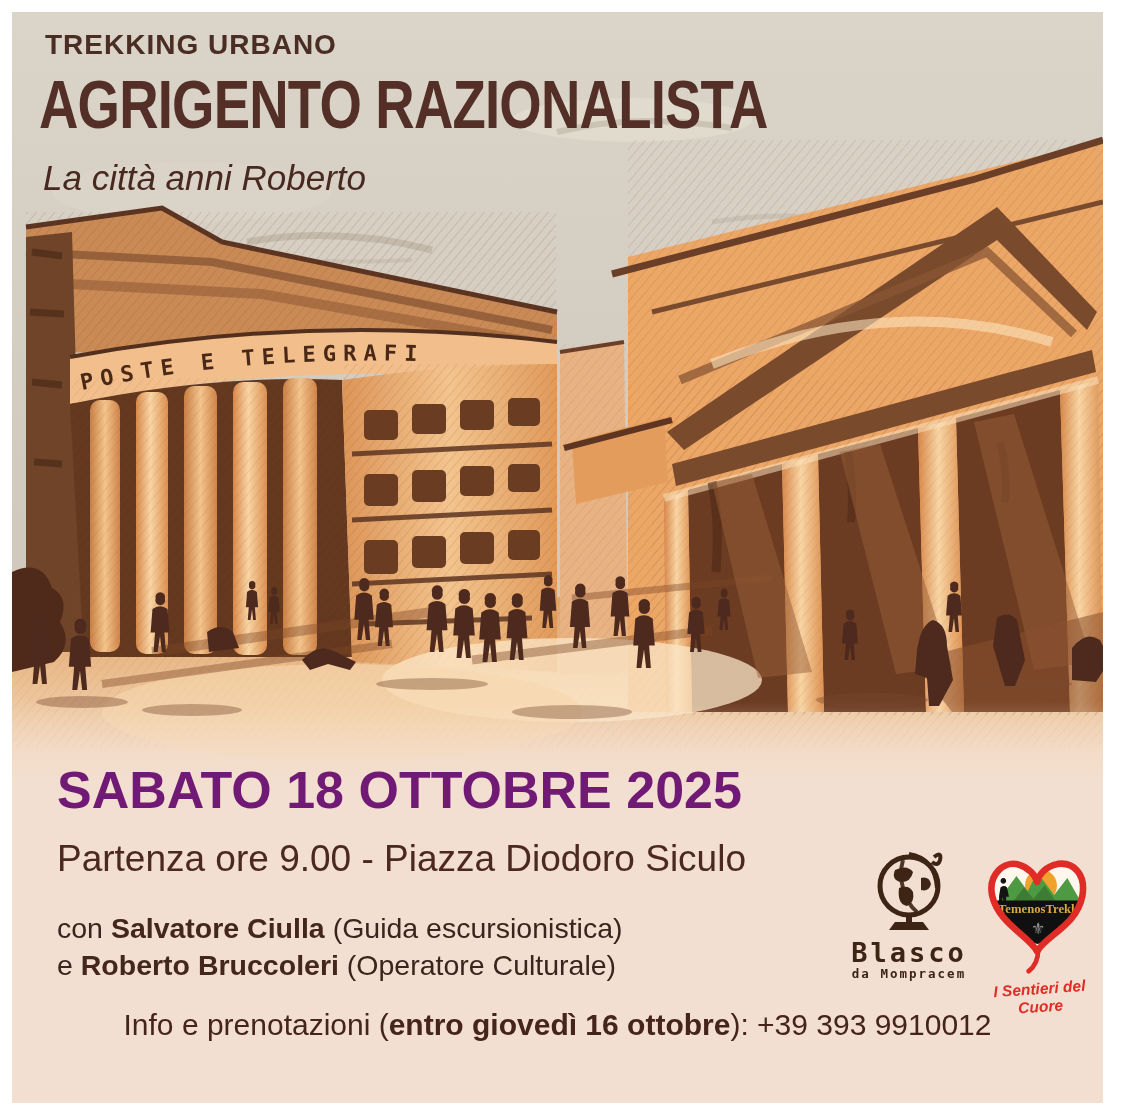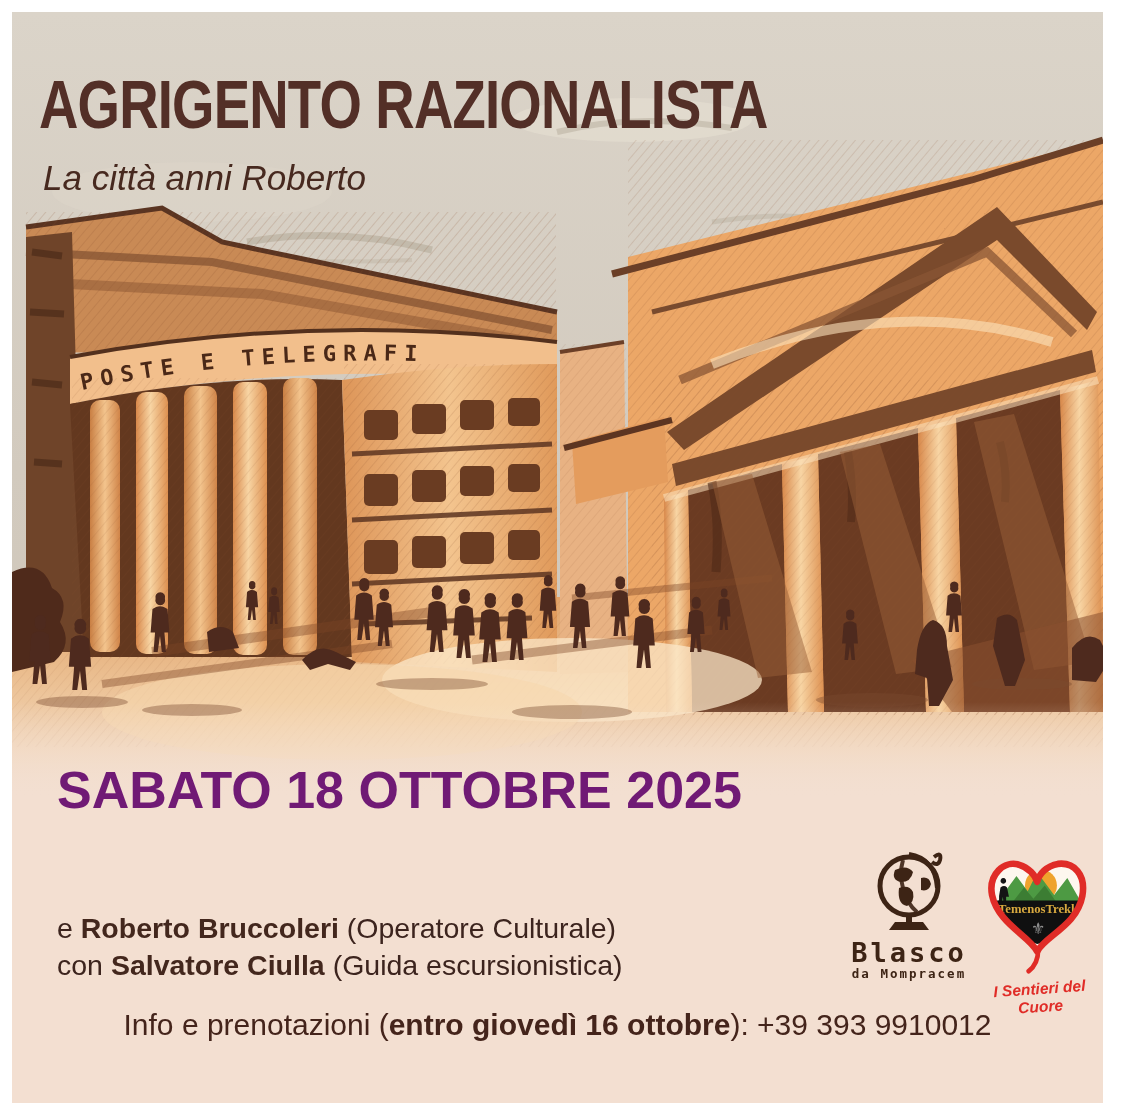--- a/index.html
+++ b/index.html
@@ -241,28 +241,30 @@
         <path d="M1060,636 q14,-18 28,-8 l10,20 -14,22 -24,-2 Z"></path>
         <g>
           <path d="M1128,560 l0,0"></path>
           </g>
         <path d="M966,548 a6,6 0 1,1 0.1,0 M958,556 q8,-6 16,0 l4,34 -8,0 -2,40 -6,0 -2,-38 -4,38 -6,0 0,-42 Z" transform="translate(12,18) scale(1.15)"></path>
         <use href="#fig" transform="translate(240,608) scale(1.7)"></use>
         <use href="#fig" transform="translate(262,612) scale(1.6)"></use>
       </g>
     </svg>
 
+    <div class="eyebrow">TREKKING URBANO</div>
     <div class="title">AGRIGENTO RAZIONALISTA</div>
     <div class="subtitle">La città anni Roberto</div>
 
     <div class="date-line">SABATO 18 OTTOBRE 2025</div>
+    <div class="start-line">Partenza ore 9.00 - Piazza Diodoro Siculo</div>
 
     <div class="guides">
+      <div><span>con </span><b>Salvatore Ciulla</b><span> (Guida escursionistica)</span></div>
       <div><span>e </span><b>Roberto Bruccoleri</b><span> (Operatore Culturale)</span></div>
-      <div><span>con </span><b>Salvatore Ciulla</b><span> (Guida escursionistica)</span></div>
     </div>
 
     <div class="logo-blasco">
       <svg width="100" height="92" viewBox="0 0 100 92">
         <g stroke="#3d2415" fill="none">
           <circle cx="50" cy="38" r="29" stroke-width="5"></circle>
           <path d="M44,12 q-4,14 0,28 q4,16 14,24" stroke-width="4" opacity=".9"></path>
           <path d="M50,6 q26,4 28,34" stroke-width="4"></path>
           <path d="M75,9 q8,-6 6,3 q-2,7 -8,2" stroke-width="4"></path>
           <line x1="50" y1="67" x2="50" y2="76" stroke-width="6"></line>

